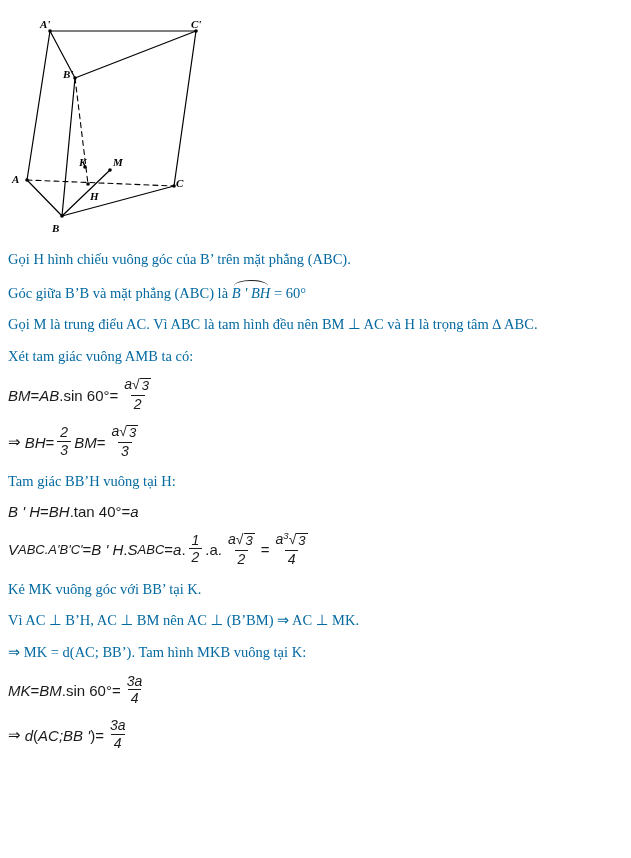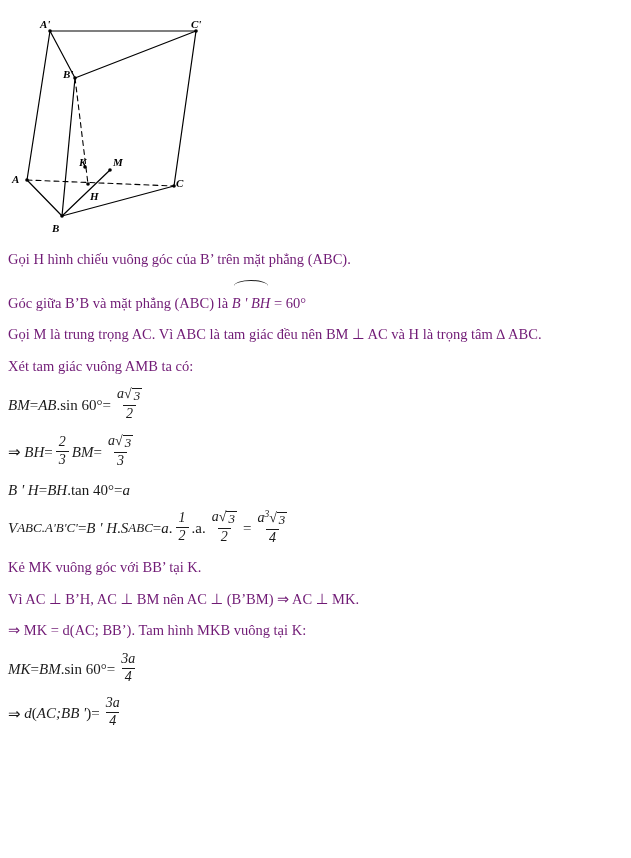--- a/index.html
+++ b/index.html
@@ -43,25 +43,25 @@
     white-space: nowrap;
   }
   
   .body-text {
     padding: 0 8px 0 8px;
   }
   .line {
     font-size: 14.5px;
     line-height: 1.35;
     margin: 0 0 12px 0;
-    color: #701a75;
+    color: #0369a1;
   }
   
   .math {
-    font-family: Liberation Serif, serif;
+    font-family: Liberation Sans, sans-serif;
     font-style: italic;
     font-size: 15px;
     color: #1a1a1a;
     margin: 0 0 12px 0;
     display: flex;
     align-items: center;
     white-space: nowrap;
     text-align: center;
   }
   .math .up { font-style: normal; }
@@ -109,21 +109,21 @@
     border-top: 1px solid #1a1a1a;
     padding: 0 2px;
     margin-top: 1px;
     font-size: 13px;
     line-height: 1.15;
   }
   .angle-arc {
     display: inline-block;
     position: relative;
     font-style: italic;
-    padding-top: 12px;
+    padding-top: 2px;
   }
   .angle-arc::before {
     content: "";
     position: absolute;
     left: 2px;
     right: 2px;
     top: -2px;
     height: 5px;
     border-top: 1px solid #1a1a1a;
     border-radius: 50% 50% 0 0 / 100% 100% 0 0;
@@ -191,21 +191,21 @@
 
   <div class="body-text">
 
     <p class="line">Gọi H hình chiếu vuông góc của B’ trên mặt phẳng (ABC).</p>
 
     <p class="line">
       <span>Góc giữa B’B và mặt phẳng (ABC) là </span><span class="angle-arc">B ' BH</span><span> = 60°</span>
     </p>
 
 
-    <p class="line">Gọi M là trung trọng AC. Vì ABC là tam giác đều nên BM ⊥ AC và H là trọng tâm ∆ ABC.</p>
+    <p class="line">Gọi M là trung điểu AC. Vì ABC là tam hình đều nên BM ⊥ AC và H là trọng tâm ∆ ABC.</p>
 
     <p class="line">Xét tam giác vuông AMB ta có:</p>
 
     <div class="math">
       <span>BM</span>
       <span class="up"> = </span>
       <span>AB</span>
       <span class="up">.</span>
       <span class="up">sin 60°</span>
       <span class="up"> = </span>
@@ -234,20 +234,21 @@
         <span class="num">
           <span>a</span><span class="sqrt">
               <span class="radical">√</span>
               <span class="rad-body">3</span>
             </span>
         </span>
         <span class="den">3</span>
       </span>
     </div>
 
+    <p class="line">Tam giác BB’H vuông tại H:</p>
 
     <div class="math">
       <span>B ' H</span>
       <span class="up"> = </span>
       <span>BH</span>
       <span class="up">.</span>
       <span class="up">tan 40°</span>
       <span class="up"> = </span>
       <span>a</span>
     </div>

